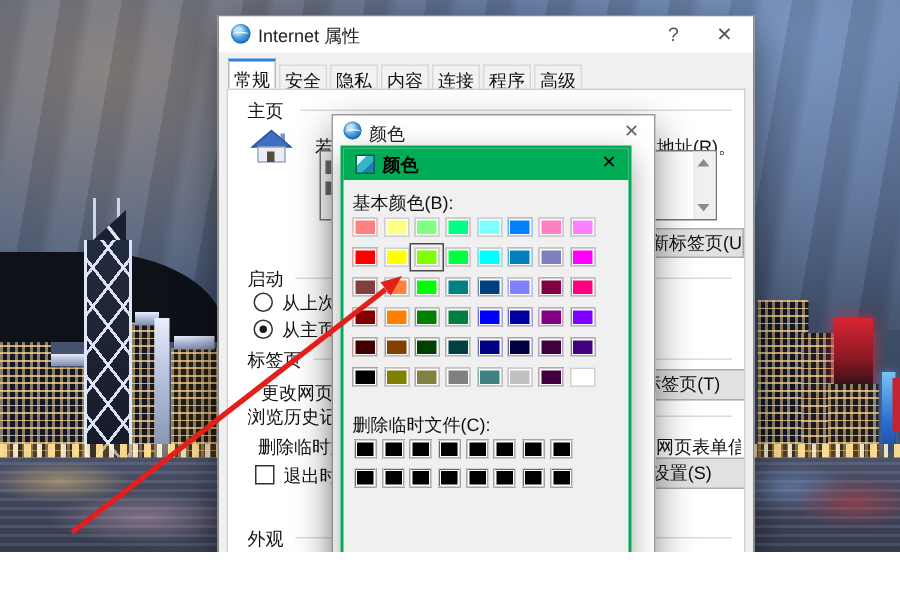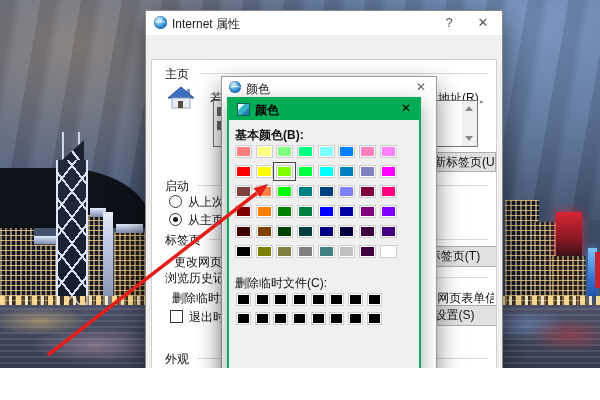--- a/index.html
+++ b/index.html
@@ -127,20 +127,21 @@
   <div class="waterfront" style="left:500px;width:100px;"></div>
   <div class="water"></div>
 
   <div id="ie-win">
     <div id="ie-title">
       <span class="globe" style="left:8px;top:5px;"></span>
       <span class="t">Internet 属性</span>
       <span class="cap-btn" style="right:38px;">?</span>
       <span class="cap-btn" style="right:4px;">✕</span>
     </div>
+    <div id="ie-tabs"><span class="tab active">常规</span><span class="tab">安全</span><span class="tab">隐私</span><span class="tab">内容</span><span class="tab">连接</span><span class="tab">程序</span><span class="tab">高级</span></div>
     <div id="ie-page">
 
       <span class="lbl" style="left:13px;top:6px;">主页</span>
       <div class="sep" style="left:48px;top:13px;right:8px;"></div>
       <svg class="house" viewBox="0 0 28 24">
         <rect x="20" y="3" width="3" height="6" fill="#7a92c4"></rect>
         <polygon points="14,1 27,12 1,12" fill="#3f6fc0" stroke="#2c509a" stroke-width="1"></polygon>
         <rect x="5" y="12" width="18" height="10" fill="#e9edf6" stroke="#9aa6c2" stroke-width="1"></rect>
         <rect x="11" y="15" width="5" height="7" fill="#5a4a3a"></rect>
       </svg>
@@ -186,21 +187,21 @@
     <span class="t">颜色</span>
     <span style="position:absolute;right:10px;top:3px;color:#666;font-size:12px;">✕</span>
   </div>
 
   <div id="inner-dlg" style="border-color: rgb(0, 173, 86);">
     <div id="inner-title" style="background: rgb(0, 173, 86);">
       <span class="cube"></span>
       <span class="t">颜色</span>
       <span class="x">✕</span>
     </div>
-    <span class="lbl" style="left:6px;top:28px;font-weight:bold;">基本颜色(B):</span>
+    <span class="lbl" style="left:6px;top:28px;">基本颜色(B):</span>
     <div id="basic-grid">
         <div class="swatch" style="background: rgb(255, 128, 128);"></div>
         <div class="swatch" style="background: rgb(255, 255, 128);"></div>
         <div class="swatch" style="background: rgb(128, 255, 128);"></div>
         <div class="swatch" style="background: rgb(0, 255, 128);"></div>
         <div class="swatch" style="background: rgb(128, 255, 255);"></div>
         <div class="swatch" style="background: rgb(0, 128, 255);"></div>
         <div class="swatch" style="background: rgb(255, 128, 192);"></div>
         <div class="swatch" style="background: rgb(255, 128, 255);"></div>
         <div class="swatch" style="background: rgb(255, 0, 0);"></div>

